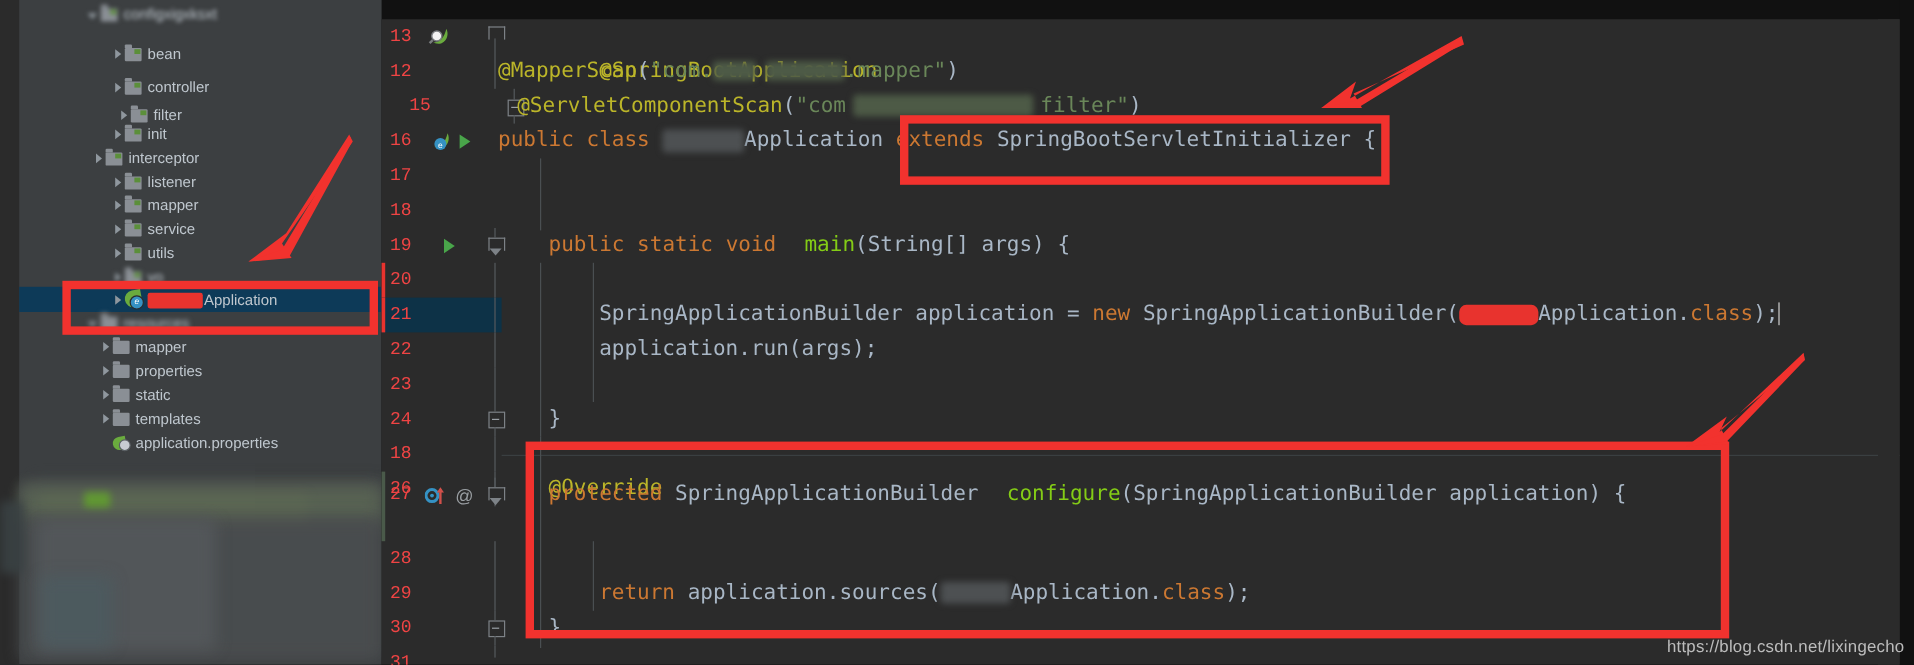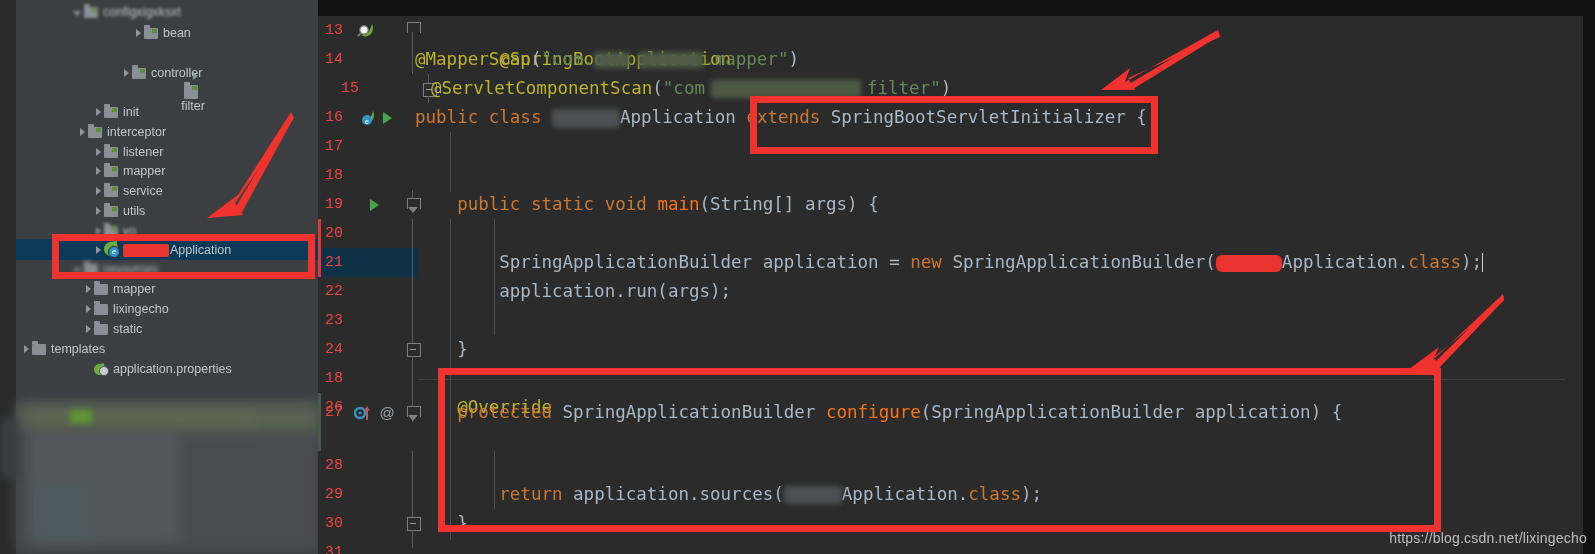--- a/index.html
+++ b/index.html
@@ -123,21 +123,21 @@
     white-space:pre;color:#a9b7c6;
   }
   .sep{position:absolute;left:100px;top:0;width:1165px;height:1px;background:#3a3f41;}
   .indent-guide{position:absolute;width:1px;background:#4a4f52;}
 
   
   .ann{color:#bbb529;}
   .kw{color:#cc7832;}
   .str{color:#6a8759;}
   .cls{color:#a9b7c6;}
-  .mth{color:#f97316;}
+  .mth{color:#84cc16;margin-left:13px;}
   .plain{color:#a9b7c6;}
   .paren{color:#a9b7c6;}
 
   .caret{display:inline-block;width:1px;height:19px;background:#d0d0d0;vertical-align:-4px;}
 
   
   .smudge{
     display:inline-block;background:#4d5052;border-radius:3px;filter:blur(2.5px);
     vertical-align:middle;
   }
@@ -168,31 +168,31 @@
 
   <div id="sidebar">
     <div id="sidebar-strip"></div>
 
     <div class="tree-item" style="top:2px;padding-left:52px;filter:blur(1.6px);">
       <span class="tw"><i class="arrow down"></i></span>
       <span class="folder src"></span>
       <span class="lbl">configxigxksxt</span>
     </div>
 
-    <div class="tree-item" style="top:23px;padding-left:112px;">
+    <div class="tree-item" style="top:35px;padding-left:72px;">
       <span class="tw"><i class="arrow"></i></span>
       <span class="folder src"></span>
       <span class="lbl">bean</span>
     </div>
-    <div class="tree-item" style="top:63px;padding-left:100px;">
+    <div class="tree-item" style="top:63px;padding-left:72px;">
       <span class="tw"><i class="arrow"></i></span>
       <span class="folder src"></span>
       <span class="lbl">controller</span>
     </div>
-    <div class="tree-item" style="top:69px;padding-left:52px;flex-direction:column;">
+    <div class="tree-item" style="top:86px;padding-left:77px;">
       <span class="tw"><i class="arrow"></i></span>
       <span class="folder src"></span>
       <span class="lbl">filter</span>
     </div>
     <div class="tree-item" style="top:102px;padding-left:72px;">
       <span class="tw"><i class="arrow"></i></span>
       <span class="folder src"></span>
       <span class="lbl">init</span>
     </div>
     <div class="tree-item" style="top:122px;padding-left:56px;">
@@ -243,28 +243,28 @@
     </div>
 
     <div class="tree-item" style="top:279px;padding-left:62px;">
       <span class="tw"><i class="arrow"></i></span>
       <span class="folder"></span>
       <span class="lbl">mapper</span>
     </div>
     <div class="tree-item" style="top:299px;padding-left:62px;">
       <span class="tw"><i class="arrow"></i></span>
       <span class="folder"></span>
-      <span class="lbl">lixingecho</span>
+      <span class="lbl">properties</span>
     </div>
     <div class="tree-item" style="top:319px;padding-left:62px;">
       <span class="tw"><i class="arrow"></i></span>
       <span class="folder"></span>
       <span class="lbl">static</span>
     </div>
-    <div class="tree-item" style="top:339px;">
+    <div class="tree-item" style="top:339px;padding-left:62px;">
       <span class="tw"><i class="arrow"></i></span>
       <span class="folder"></span>
       <span class="lbl">templates</span>
     </div>
     <div class="tree-item" style="top:359px;padding-left:78px;">
       <span class="props-icon">
         <i class="leaf"></i>
           <i class="gear"></i>
       </span>
       <span class="lbl">application.properties</span>
@@ -303,21 +303,21 @@
           <i class="foldline" style="top:16px;height:13px;"></i>
         </span>
       </div>
       <div class="code">
         <span class="ann">@SpringBootApplication</span>
       </div>
     </div>
 
     <div class="erow" style="top:29px;">
       <div class="gutter">
-        <span class="lnum">14</span>
+        <span class="lnum">12</span>
         <span class="fold-col">
             <i class="foldline"></i>
           </span>
       </div>
       <div class="code"><span class="ann">@MapperScan</span><span class="paren">(</span><span class="str">"com.</span><span class="smudge green" style="width:36px;height:16px;"></span><span class="smudge green" style="width:66px;height:16px;margin-left:8px;"></span><span class="str">.mapper"</span><span class="paren">)</span></div>
     </div>
 
     <div class="erow" style="top:58px;margin-left:16px;">
       <div class="gutter">
         <span class="lnum">15</span>

